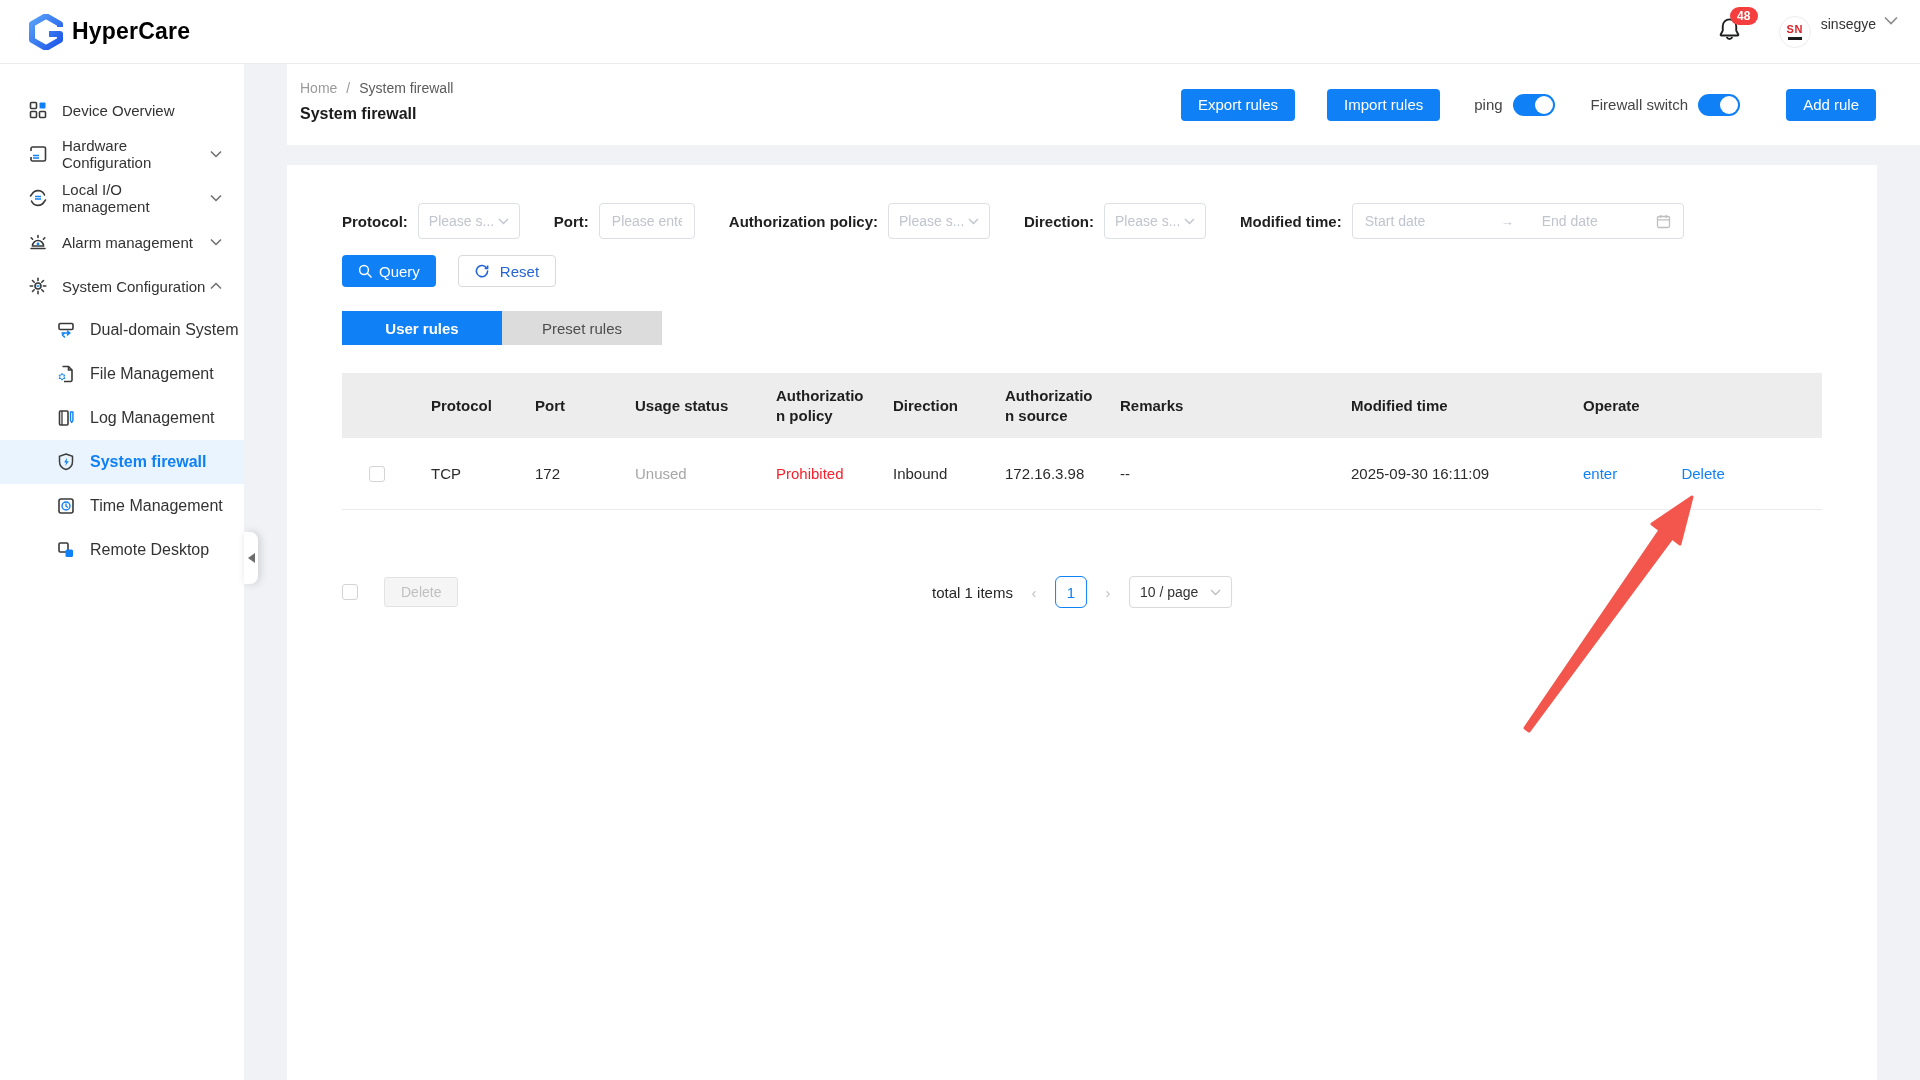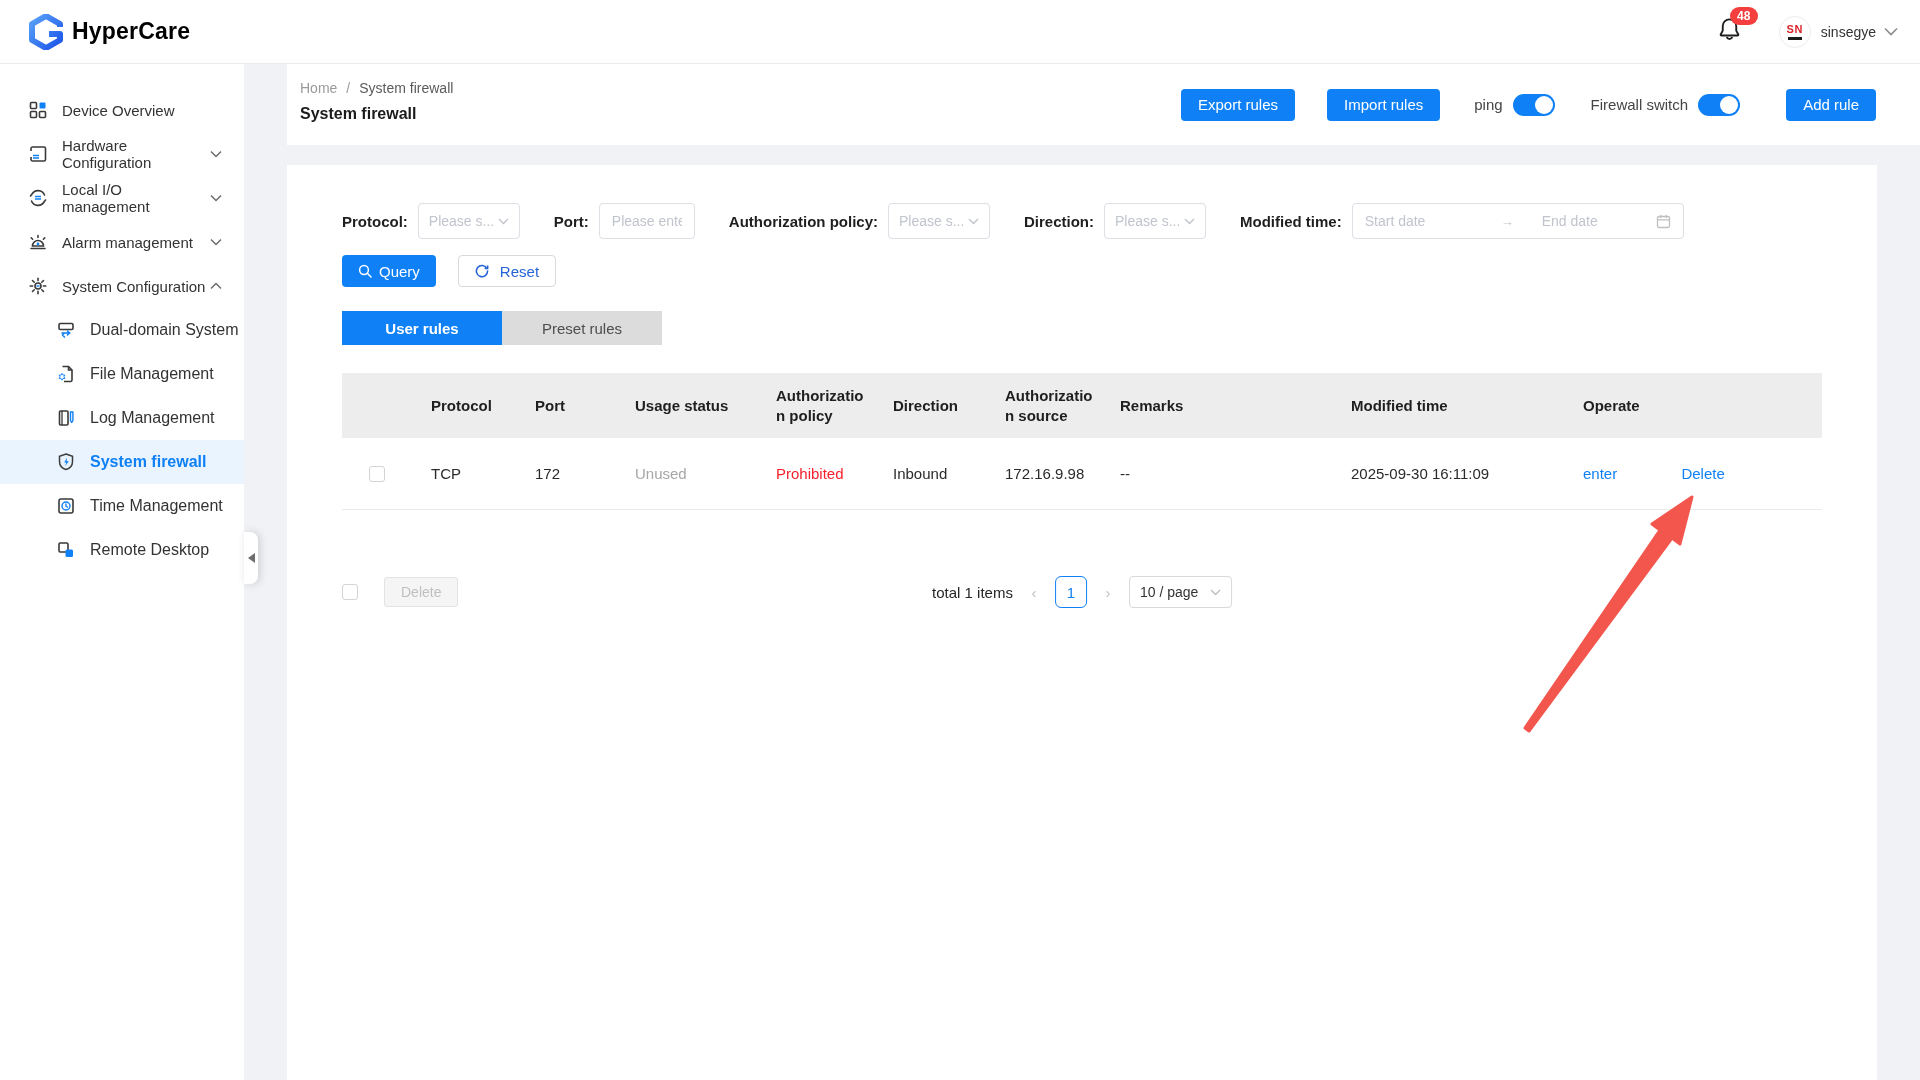--- a/index.html
+++ b/index.html
@@ -4,21 +4,21 @@
 <style>
   * { margin:0; padding:0; box-sizing:border-box; }
   html,body { width:1920px; height:1080px; overflow:hidden; }
   body { font-family:"Liberation Sans","DejaVu Sans",sans-serif; background:#f0f2f5; color:#262626; position:relative; }
 
   
   .topnav { position:absolute; top:0; left:0; width:1920px; height:64px; background:#fff;
             border-bottom:1px solid #ebebeb; display:flex; align-items:center; padding:0 22px 0 28px; z-index:5; }
   .brand { display:flex; align-items:center; gap:8px; }
   .brand-text { font-size:23px; font-weight:700; color:#000000; letter-spacing:.2px; }
-  .topnav-right { margin-left:auto; display:flex; align-items:center; }
+  .topnav-right { margin-left:auto; display:flex; }
   .bell-wrap { position:relative; margin-right:36px; cursor:pointer; }
   .badge { position:absolute; top:-9px; left:14px; min-width:28px; height:18px; padding:0 6px; background:#f53f3f;
            color:#fff; font-size:12px; line-height:18px; text-align:center; border-radius:9px; font-weight:600; }
   .avatar { width:32px; height:32px; border-radius:50%; background:#fff; border:1px solid #ececec;
             display:flex; flex-direction:column; align-items:center; justify-content:center; margin-right:10px; overflow:hidden; }
   .avatar-txt { color:#d9252b; font-weight:800; font-size:11px; line-height:11px; letter-spacing:.5px; }
   .avatar-bar { width:14px; height:3px; background:#1c1c1c; margin-top:2px; }
   .username { font-size:14px; color:#333; margin-right:8px; }
 
   
@@ -367,21 +367,21 @@
 
       <div class="trow tbody-row">
         <div class="td ckcell">
             <span class="checkbox"></span>
           </div>
         <div class="td">TCP</div>
         <div class="td">172</div>
         <div class="td muted">Unused</div>
         <div class="td red">Prohibited</div>
         <div class="td">Inbound</div>
-        <div class="td">172.16.9.98</div>
+        <div class="td">172.16.3.98</div>
         <div class="td">--</div>
         <div class="td">2025-09-30 16:11:09</div>
         <div class="td">
           <span class="link">enter</span>
           <span class="link" style="margin-left:60px">Delete</span>
         </div>
       </div>
     </div>
 
     <div class="tfooter">

